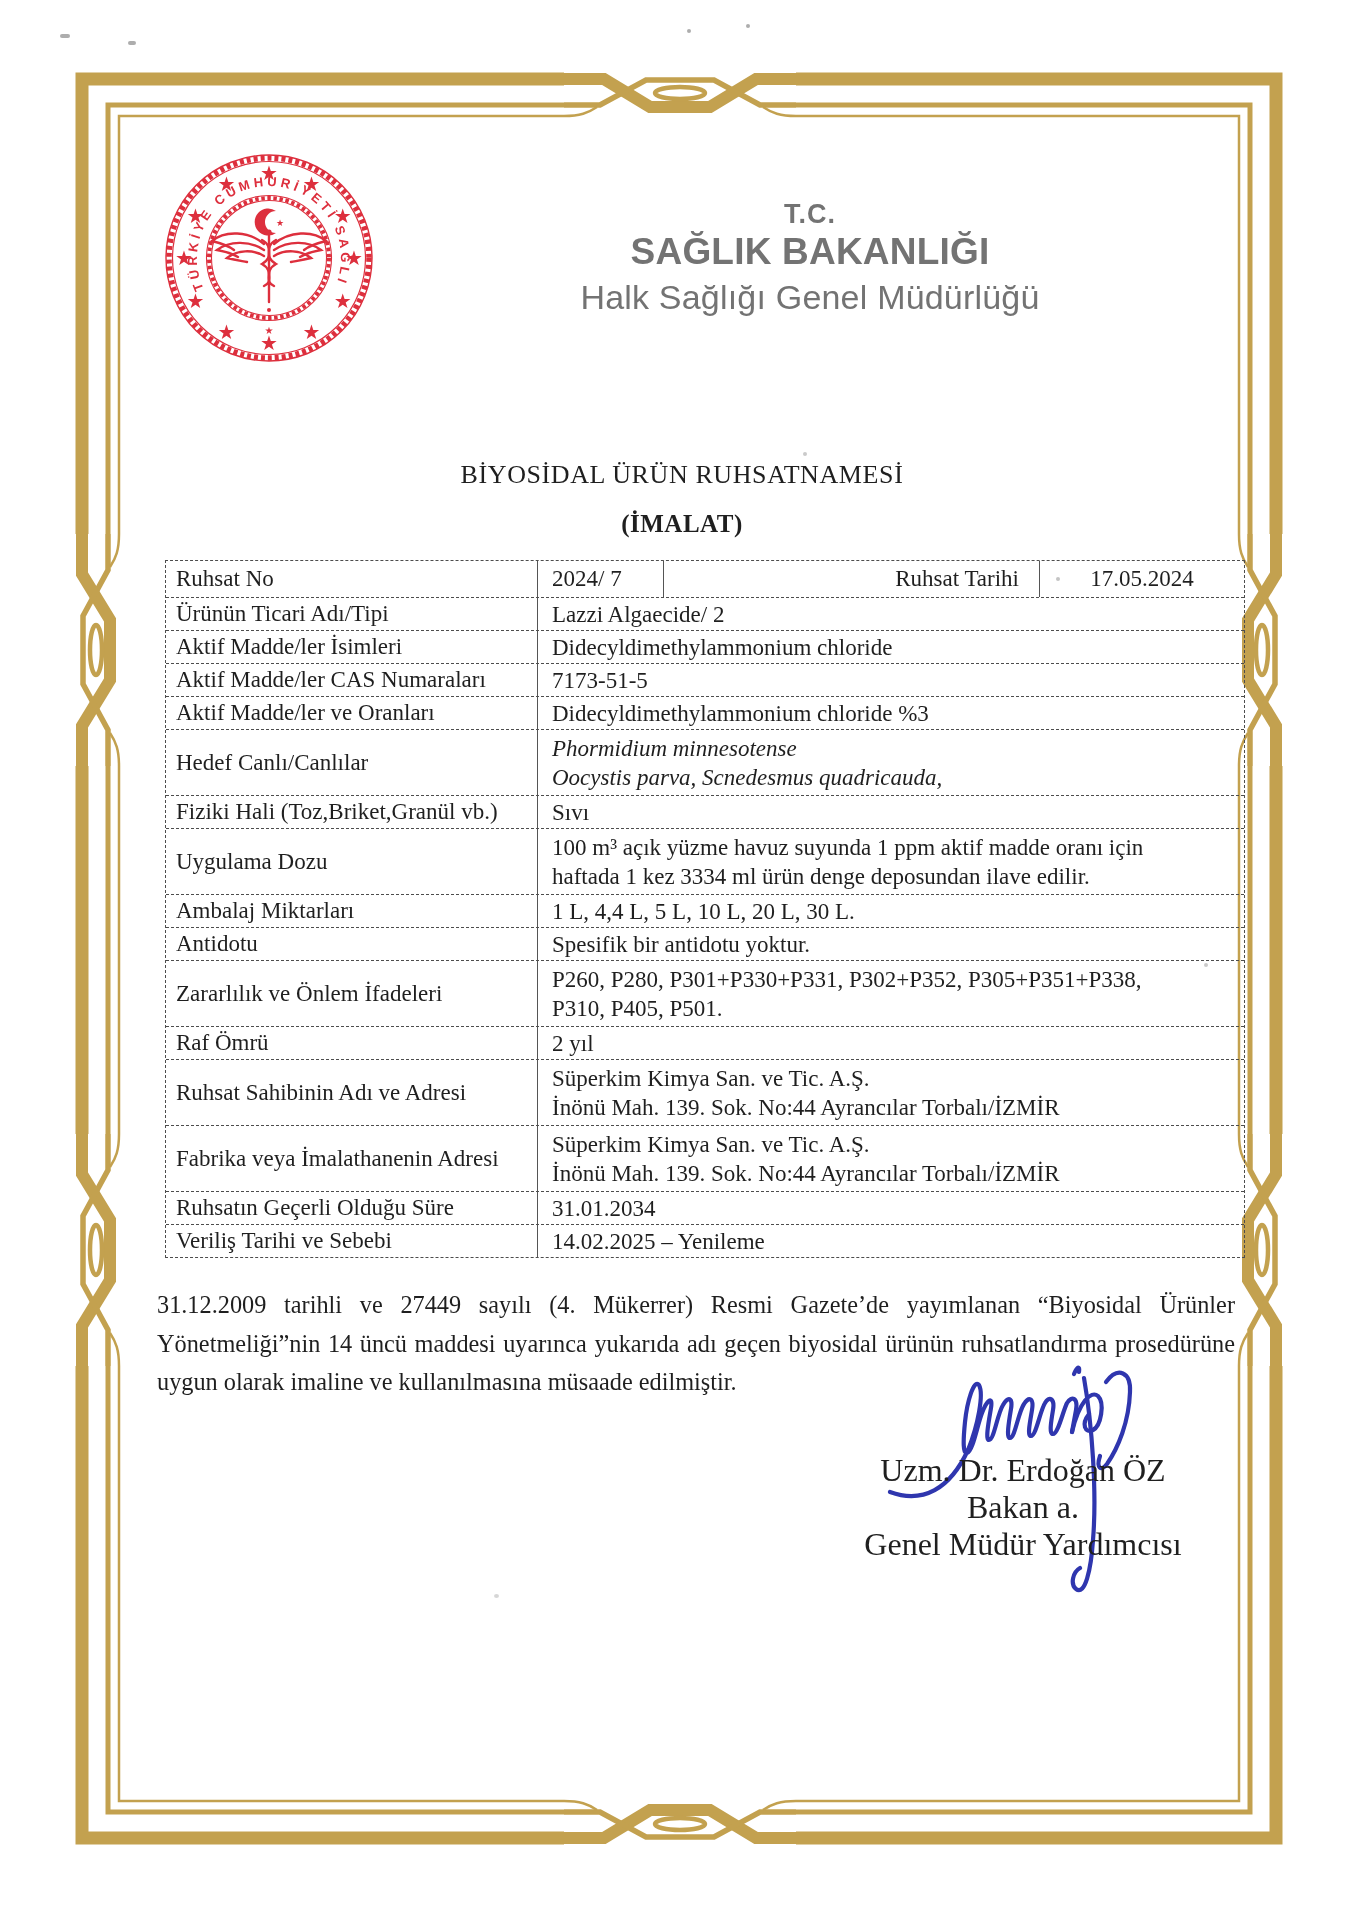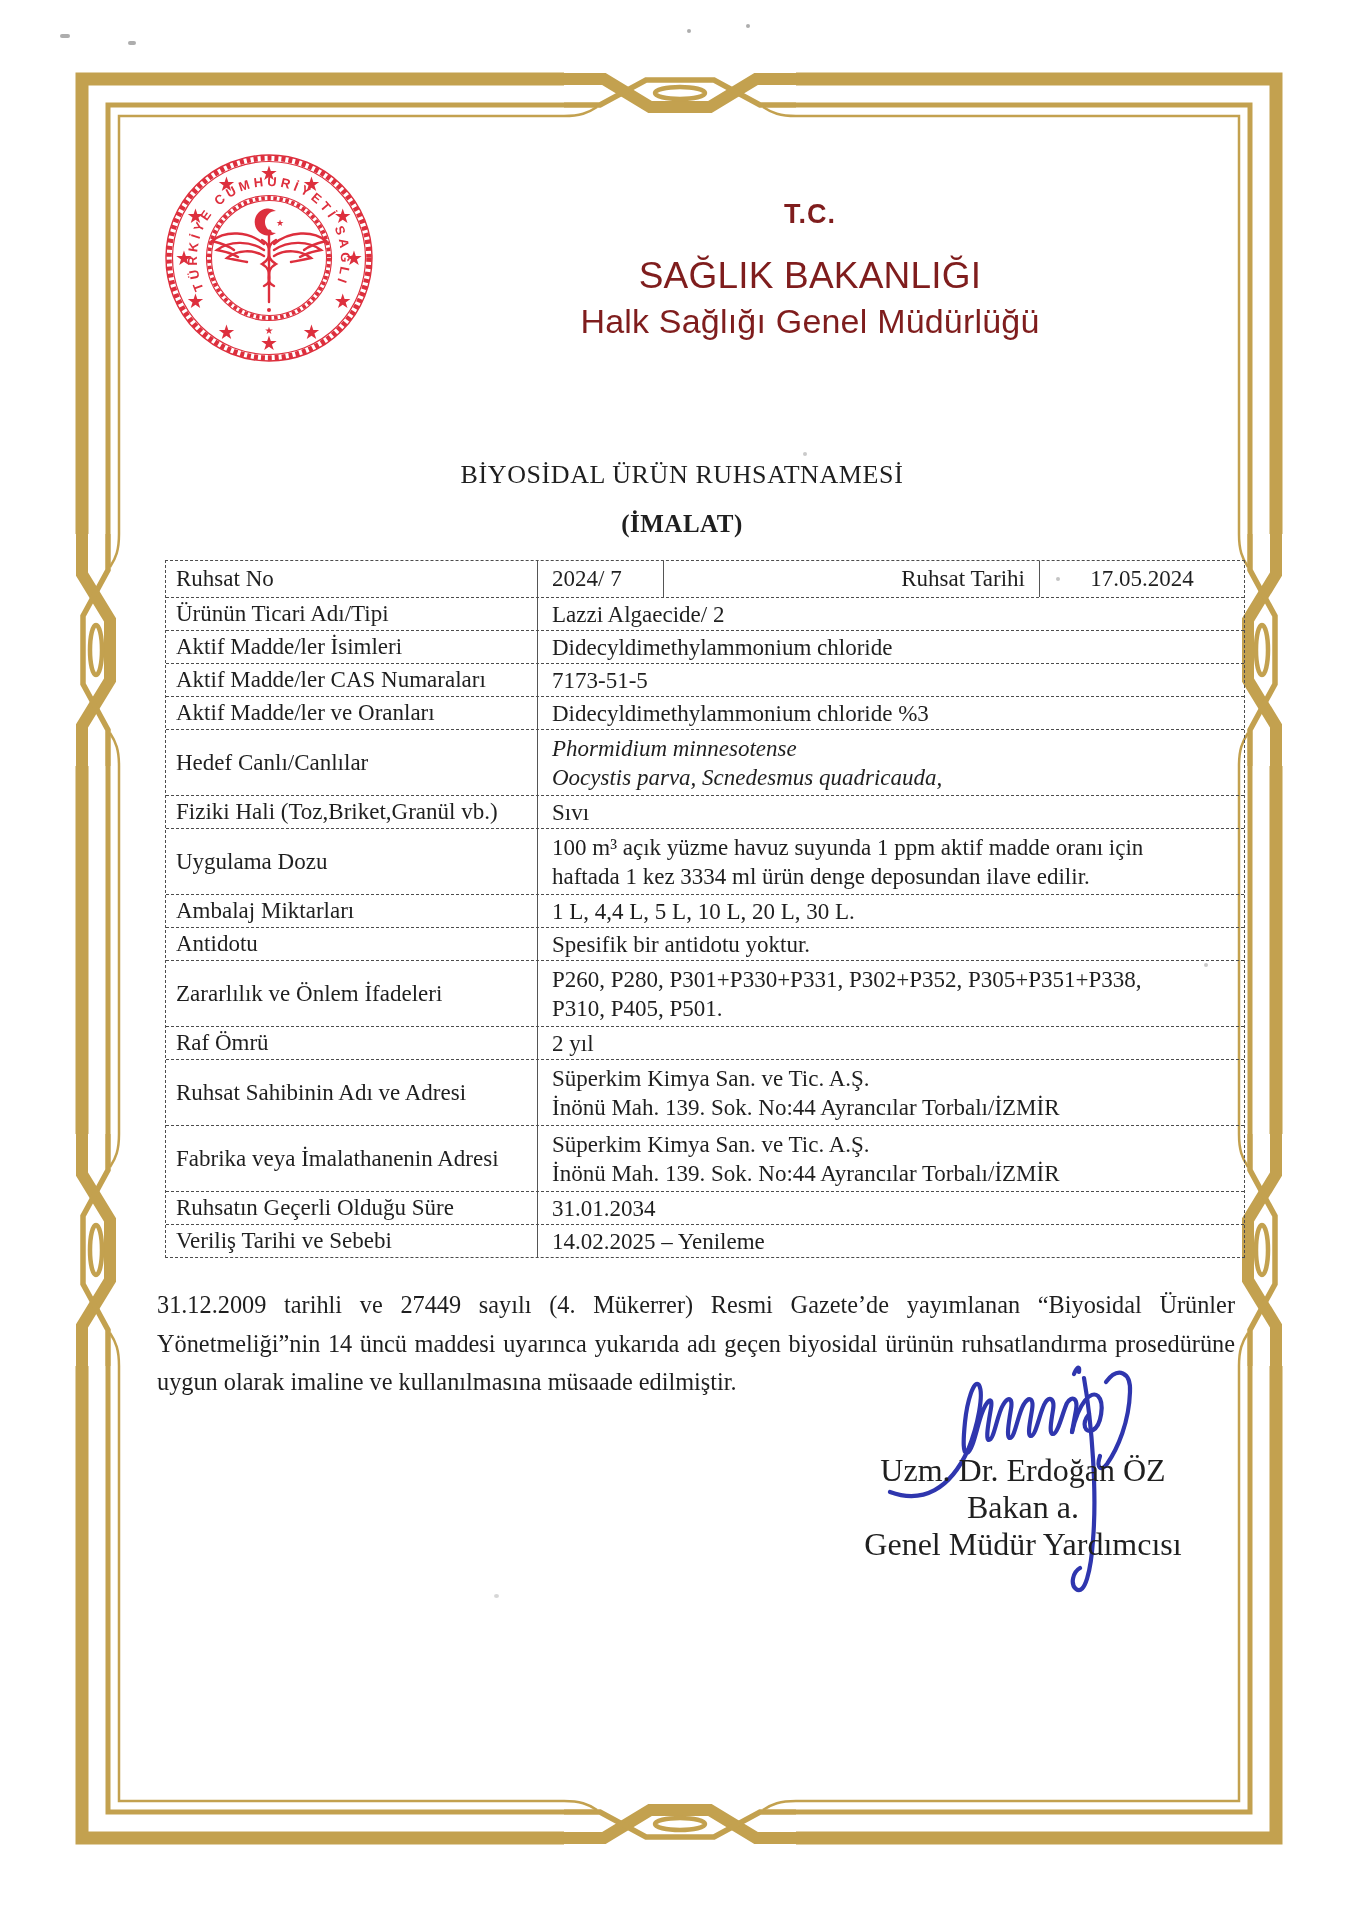--- a/index.html
+++ b/index.html
@@ -8,23 +8,23 @@
     font-family:"Liberation Serif", serif;color:#1f1f1f;
     position:relative;overflow:hidden;
     -webkit-font-smoothing:antialiased;
   }
   .page{position:absolute;inset:0;background:#ffffff;}
   .frame-svg{position:absolute;left:0;top:0;width:1357px;height:1920px;pointer-events:none;}
 
   
   .seal{position:absolute;left:159px;top:148px;width:220px;height:220px;}
   .header-block{position:absolute;left:510px;top:198px;width:600px;text-align:center;
-    font-family:"Liberation Sans", sans-serif;color:#7f1d1d;}
+    font-family:"Liberation Sans", sans-serif;color:#737373;}
   .hdr-tc{font-size:27px;font-weight:bold;line-height:32px;letter-spacing:1px;}
-  .hdr-ministry{font-size:37px;font-weight:normal;line-height:44px;letter-spacing:0.2px;margin-top:24px;}
+  .hdr-ministry{font-size:37px;font-weight:bold;line-height:44px;letter-spacing:0.2px;}
   .hdr-directorate{font-size:34px;font-weight:normal;line-height:46px;letter-spacing:0.2px;}
 
   
   .title-block{position:absolute;left:122px;top:460px;width:1120px;text-align:center;}
   .title-main{font-size:26px;font-weight:normal;letter-spacing:0.6px;}
   .title-sub{font-size:25px;font-weight:bold;margin-top:20px;letter-spacing:0.5px;}
 
   
   .ltable{position:absolute;left:165px;top:560px;width:1080px;
     border:1.5px dashed #4d4d4d;font-size:23px;box-sizing:border-box;}
@@ -35,21 +35,21 @@
   .h2{height:66px;}
   .tl{width:372px;flex:0 0 372px;border-right:1.5px solid #555;
     display:flex;align-items:center;padding-left:10px;box-sizing:border-box;white-space:nowrap;font-family:Liberation Serif, serif;}
   .tv{flex:1;display:flex;flex-direction:column;justify-content:center;
     padding-left:14px;box-sizing:border-box;line-height:29px;}
   .tv span{display:block;}
   .italic .tv{font-style:italic;}
   .c2{flex:0 0 126px;border-right:1.5px solid #555;display:flex;align-items:center;
     padding-left:14px;box-sizing:border-box;}
   .c3{flex:0 0 376px;border-right:1.5px solid #555;display:flex;align-items:center;
-    justify-content:flex-end;padding-right:14px;box-sizing:border-box;}
+    justify-content:flex-end;padding-right:20px;box-sizing:border-box;}
   .c4{flex:1;display:flex;align-items:center;justify-content:center;box-sizing:border-box;}
 
   
   .approval{position:absolute;left:157px;top:1286px;width:1078px;
     font-size:24.3px;line-height:38.6px;text-align:justify;}
 
   
   .sig-text{position:absolute;left:858px;top:1452px;width:330px;text-align:center;
     font-size:32px;line-height:37px;}
   .sig-svg{position:absolute;left:878px;top:1352px;width:280px;height:260px;}

